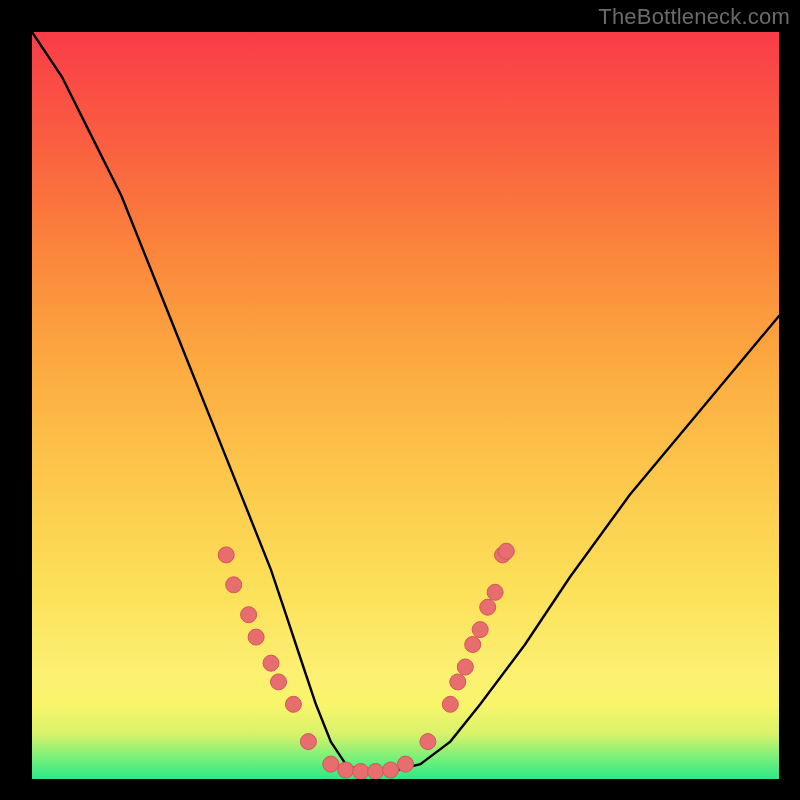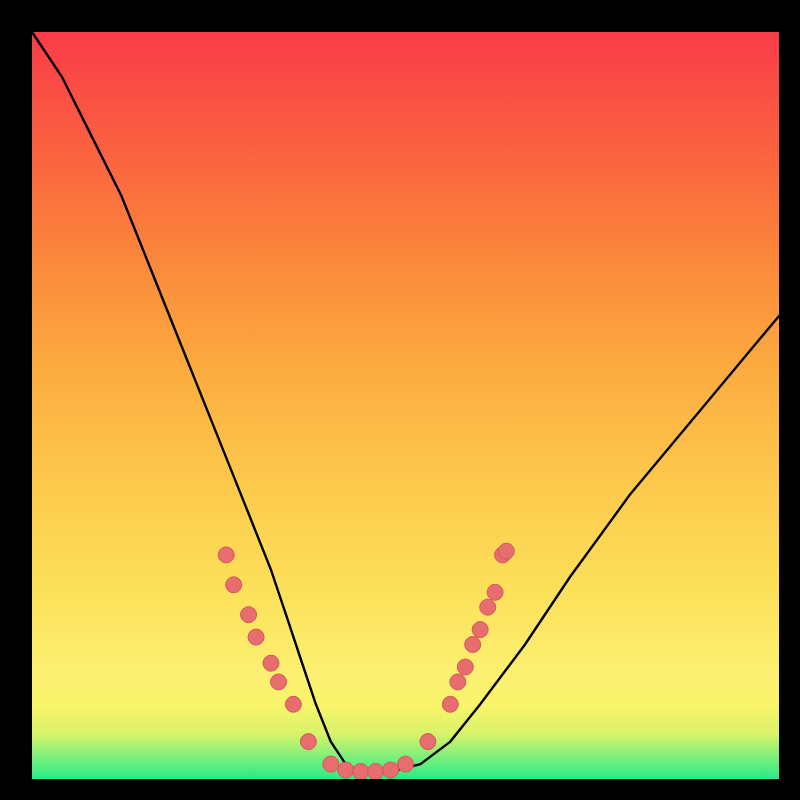--- a/index.html
+++ b/index.html
@@ -85,13 +85,14 @@
           <circle cx="433.3" cy="635.0" r="8" fill="#e76d6f" stroke="#d45658" stroke-width="1"></circle>
           <circle cx="440.7" cy="612.5" r="8" fill="#e76d6f" stroke="#d45658" stroke-width="1"></circle>
           <circle cx="448.2" cy="597.6" r="8" fill="#e76d6f" stroke="#d45658" stroke-width="1"></circle>
           <circle cx="455.7" cy="575.2" r="8" fill="#e76d6f" stroke="#d45658" stroke-width="1"></circle>
           <circle cx="463.1" cy="560.3" r="8" fill="#e76d6f" stroke="#d45658" stroke-width="1"></circle>
           <circle cx="470.6" cy="522.9" r="8" fill="#e76d6f" stroke="#d45658" stroke-width="1"></circle>
           <circle cx="474.3" cy="519.2" r="8" fill="#e76d6f" stroke="#d45658" stroke-width="1"></circle>
         </g>
     </svg>
   </div>
+  <div class="watermark">TheBottleneck.com</div>
 </div>
 
 </body></html>

